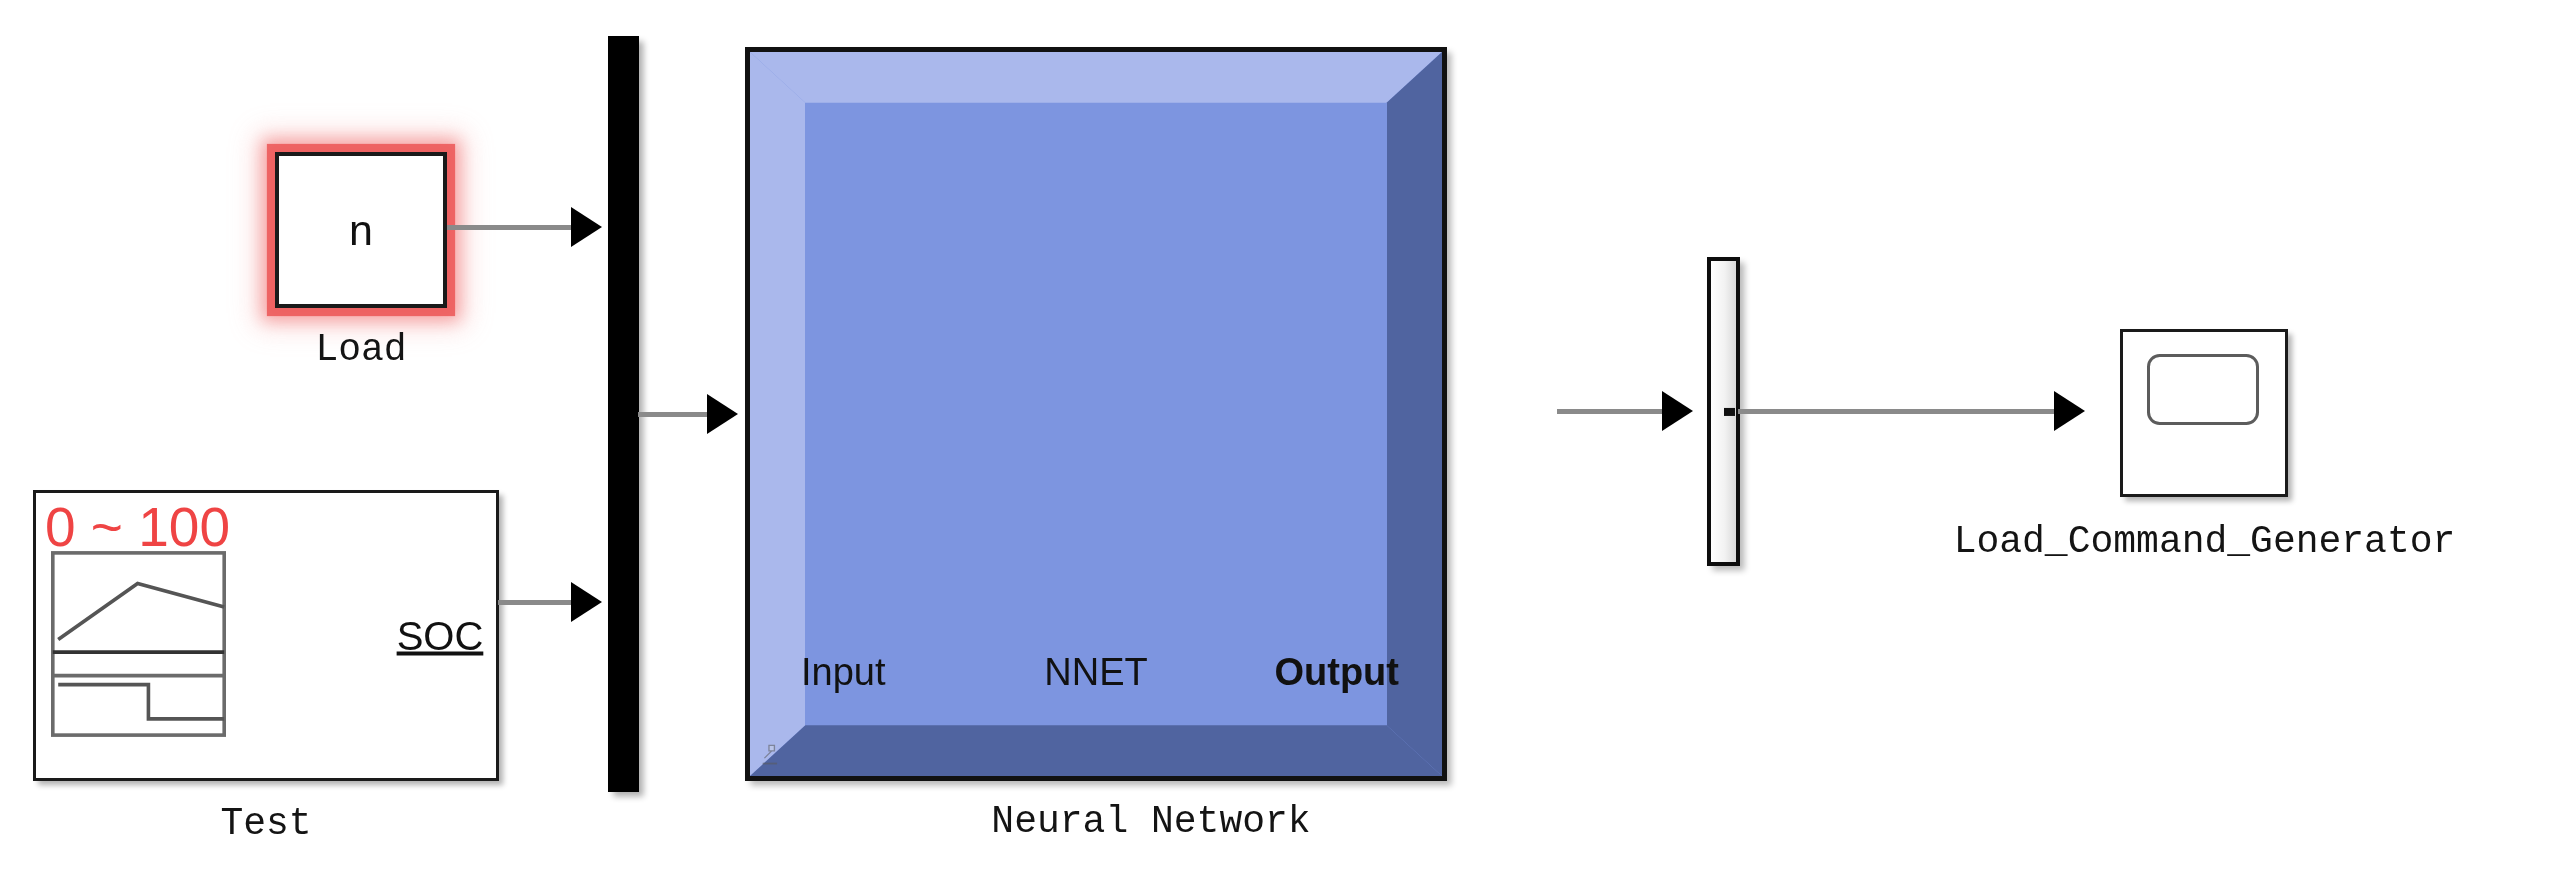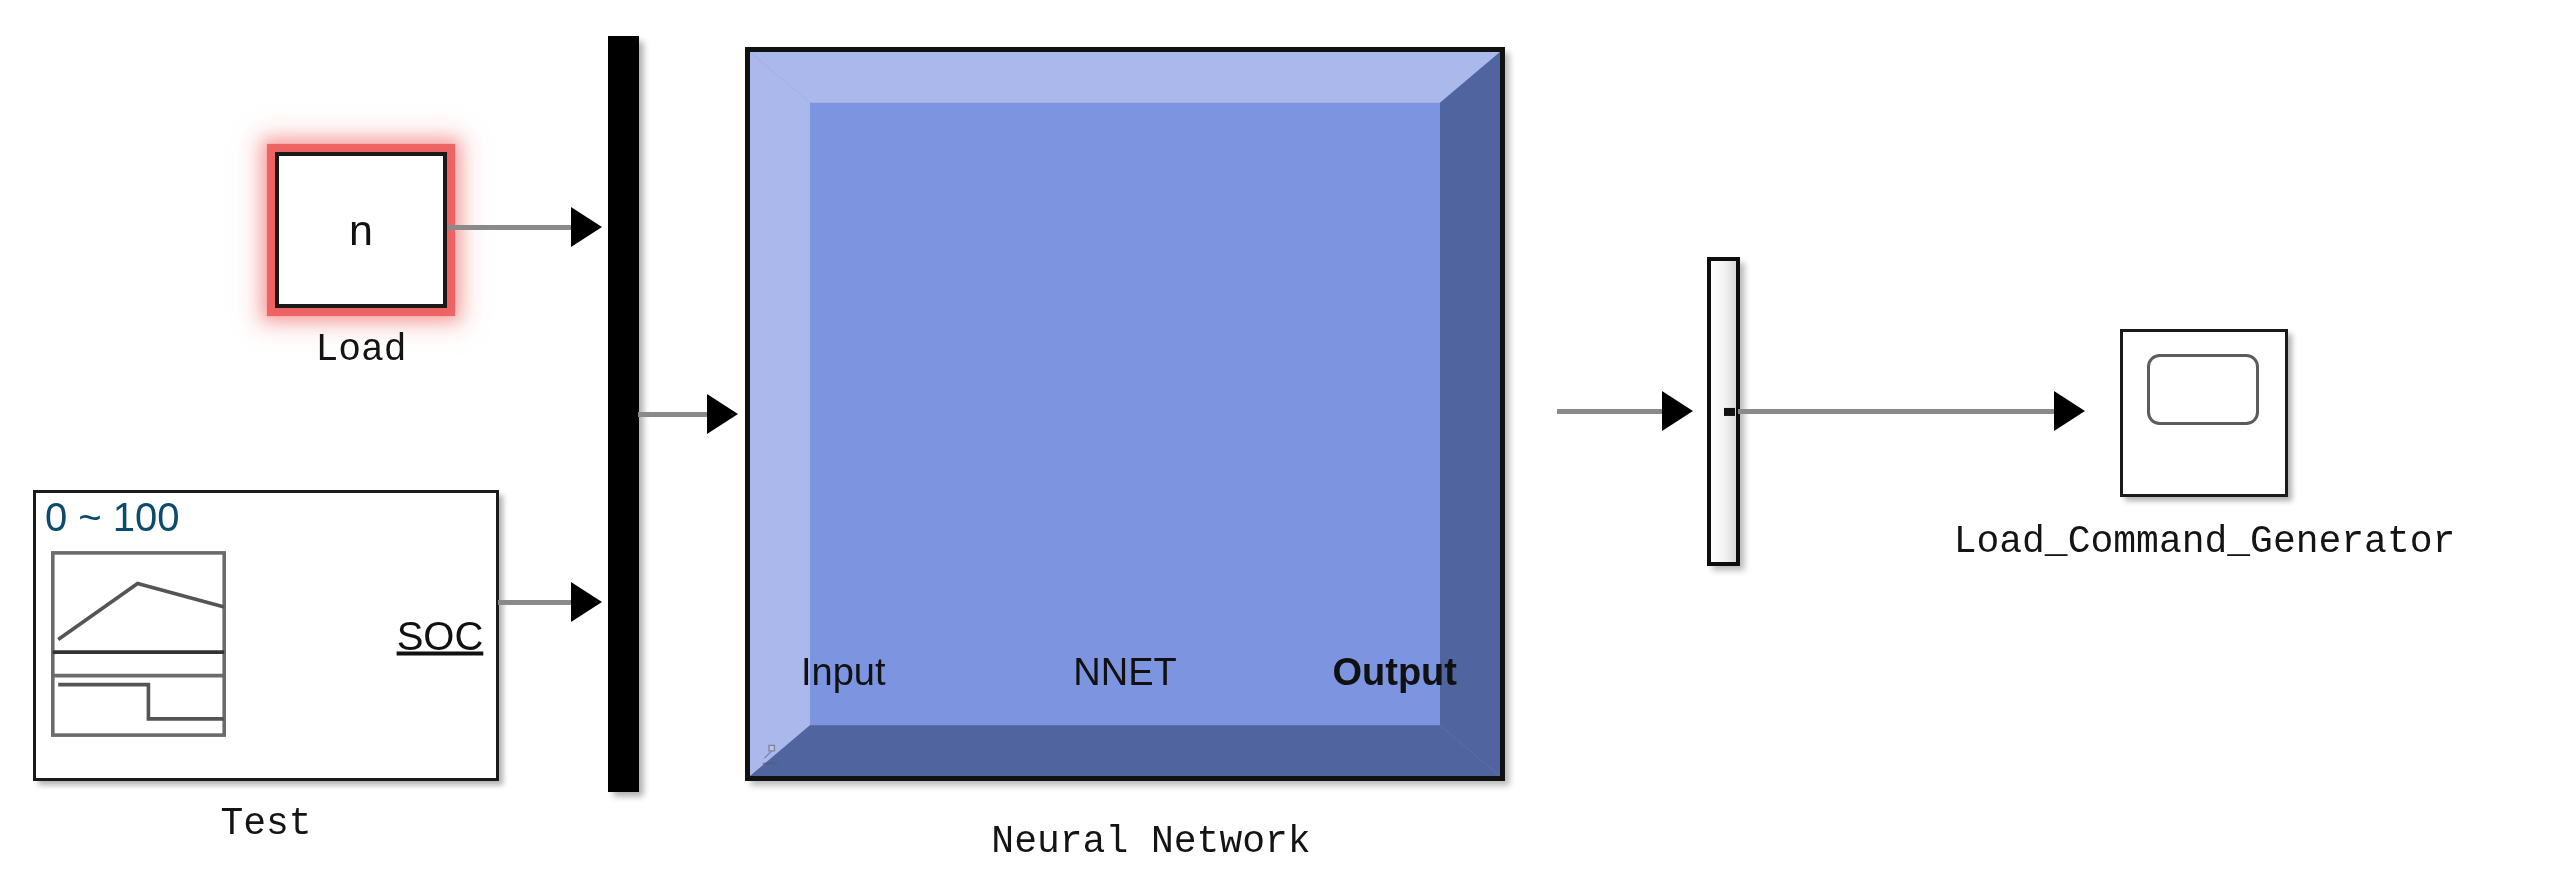--- a/index.html
+++ b/index.html
@@ -86,22 +86,22 @@
   #test-block {
     left: 33px;
     top: 490px;
     width: 466px;
     height: 291px;
   }
   #test-range {
     position: absolute;
     left: 9px;
     top: 1.8px;
-    font-size: 40px;
-    color: #0c4a6e;
+    font-size: 55px;
+    color: #ef4444;
     white-space: nowrap;
   }
   #sigicon {
     position: absolute;
     left: 14.5px;
     top: 58px;
     width: 175px;
     height: 186px;
   }
   #test-soc {
@@ -145,21 +145,21 @@
     width: 11px;
     height: 8.1px;
     background: #111;
   }
 
   
   #nnet-block {
     position: absolute;
     left: 745px;
     top: 47px;
-    width: 760px;
+    width: 702px;
     height: 734px;
     box-sizing: border-box;
     border: 5.4px solid #111111;
     background: #7d95e0;
     box-shadow: 4.5px 4.5px 6.3px rgba(0,0,0,0.28);
     overflow: hidden;
   }
   
   .bevel {
     position: absolute;
@@ -279,21 +279,21 @@
 
     <div class="port-label" id="nnet-input">Input</div>
     <div class="port-label" id="nnet-name">NNET</div>
     <div class="port-label" id="nnet-output">Output</div>
 
     <svg id="nnet-mask-glyph" viewBox="0 0 32 32">
       <path d="M6 20 L14 12 L11 12 L11 6 L17 6 L17 12 L14 12 Z" fill="#c8d0ea" stroke="#5a5a5a" stroke-width="1.5"></path>
       <path d="M4 26 L20 26" stroke="#5a5a5a" stroke-width="2"></path>
     </svg>
   </div>
-  <div class="blk-label" style="left:745px; top:803px; width:812px;margin-top:20px;">Neural Network</div>
+  <div class="blk-label" style="left:745px; top:803px; width:812px;">Neural Network</div>
 
   <div class="wire-h" style="left:1557px; top:409px; width:107px;"></div>
   <div class="arrow" style="left:1662px; top:391px;"></div>
 
   <div id="demux-block">
     <div id="demux-tick"></div>
   </div>
 
   <div class="wire-h" style="left:1738px; top:409px; width:318px;"></div>
   <div class="arrow" style="left:2054px; top:391px;"></div>

